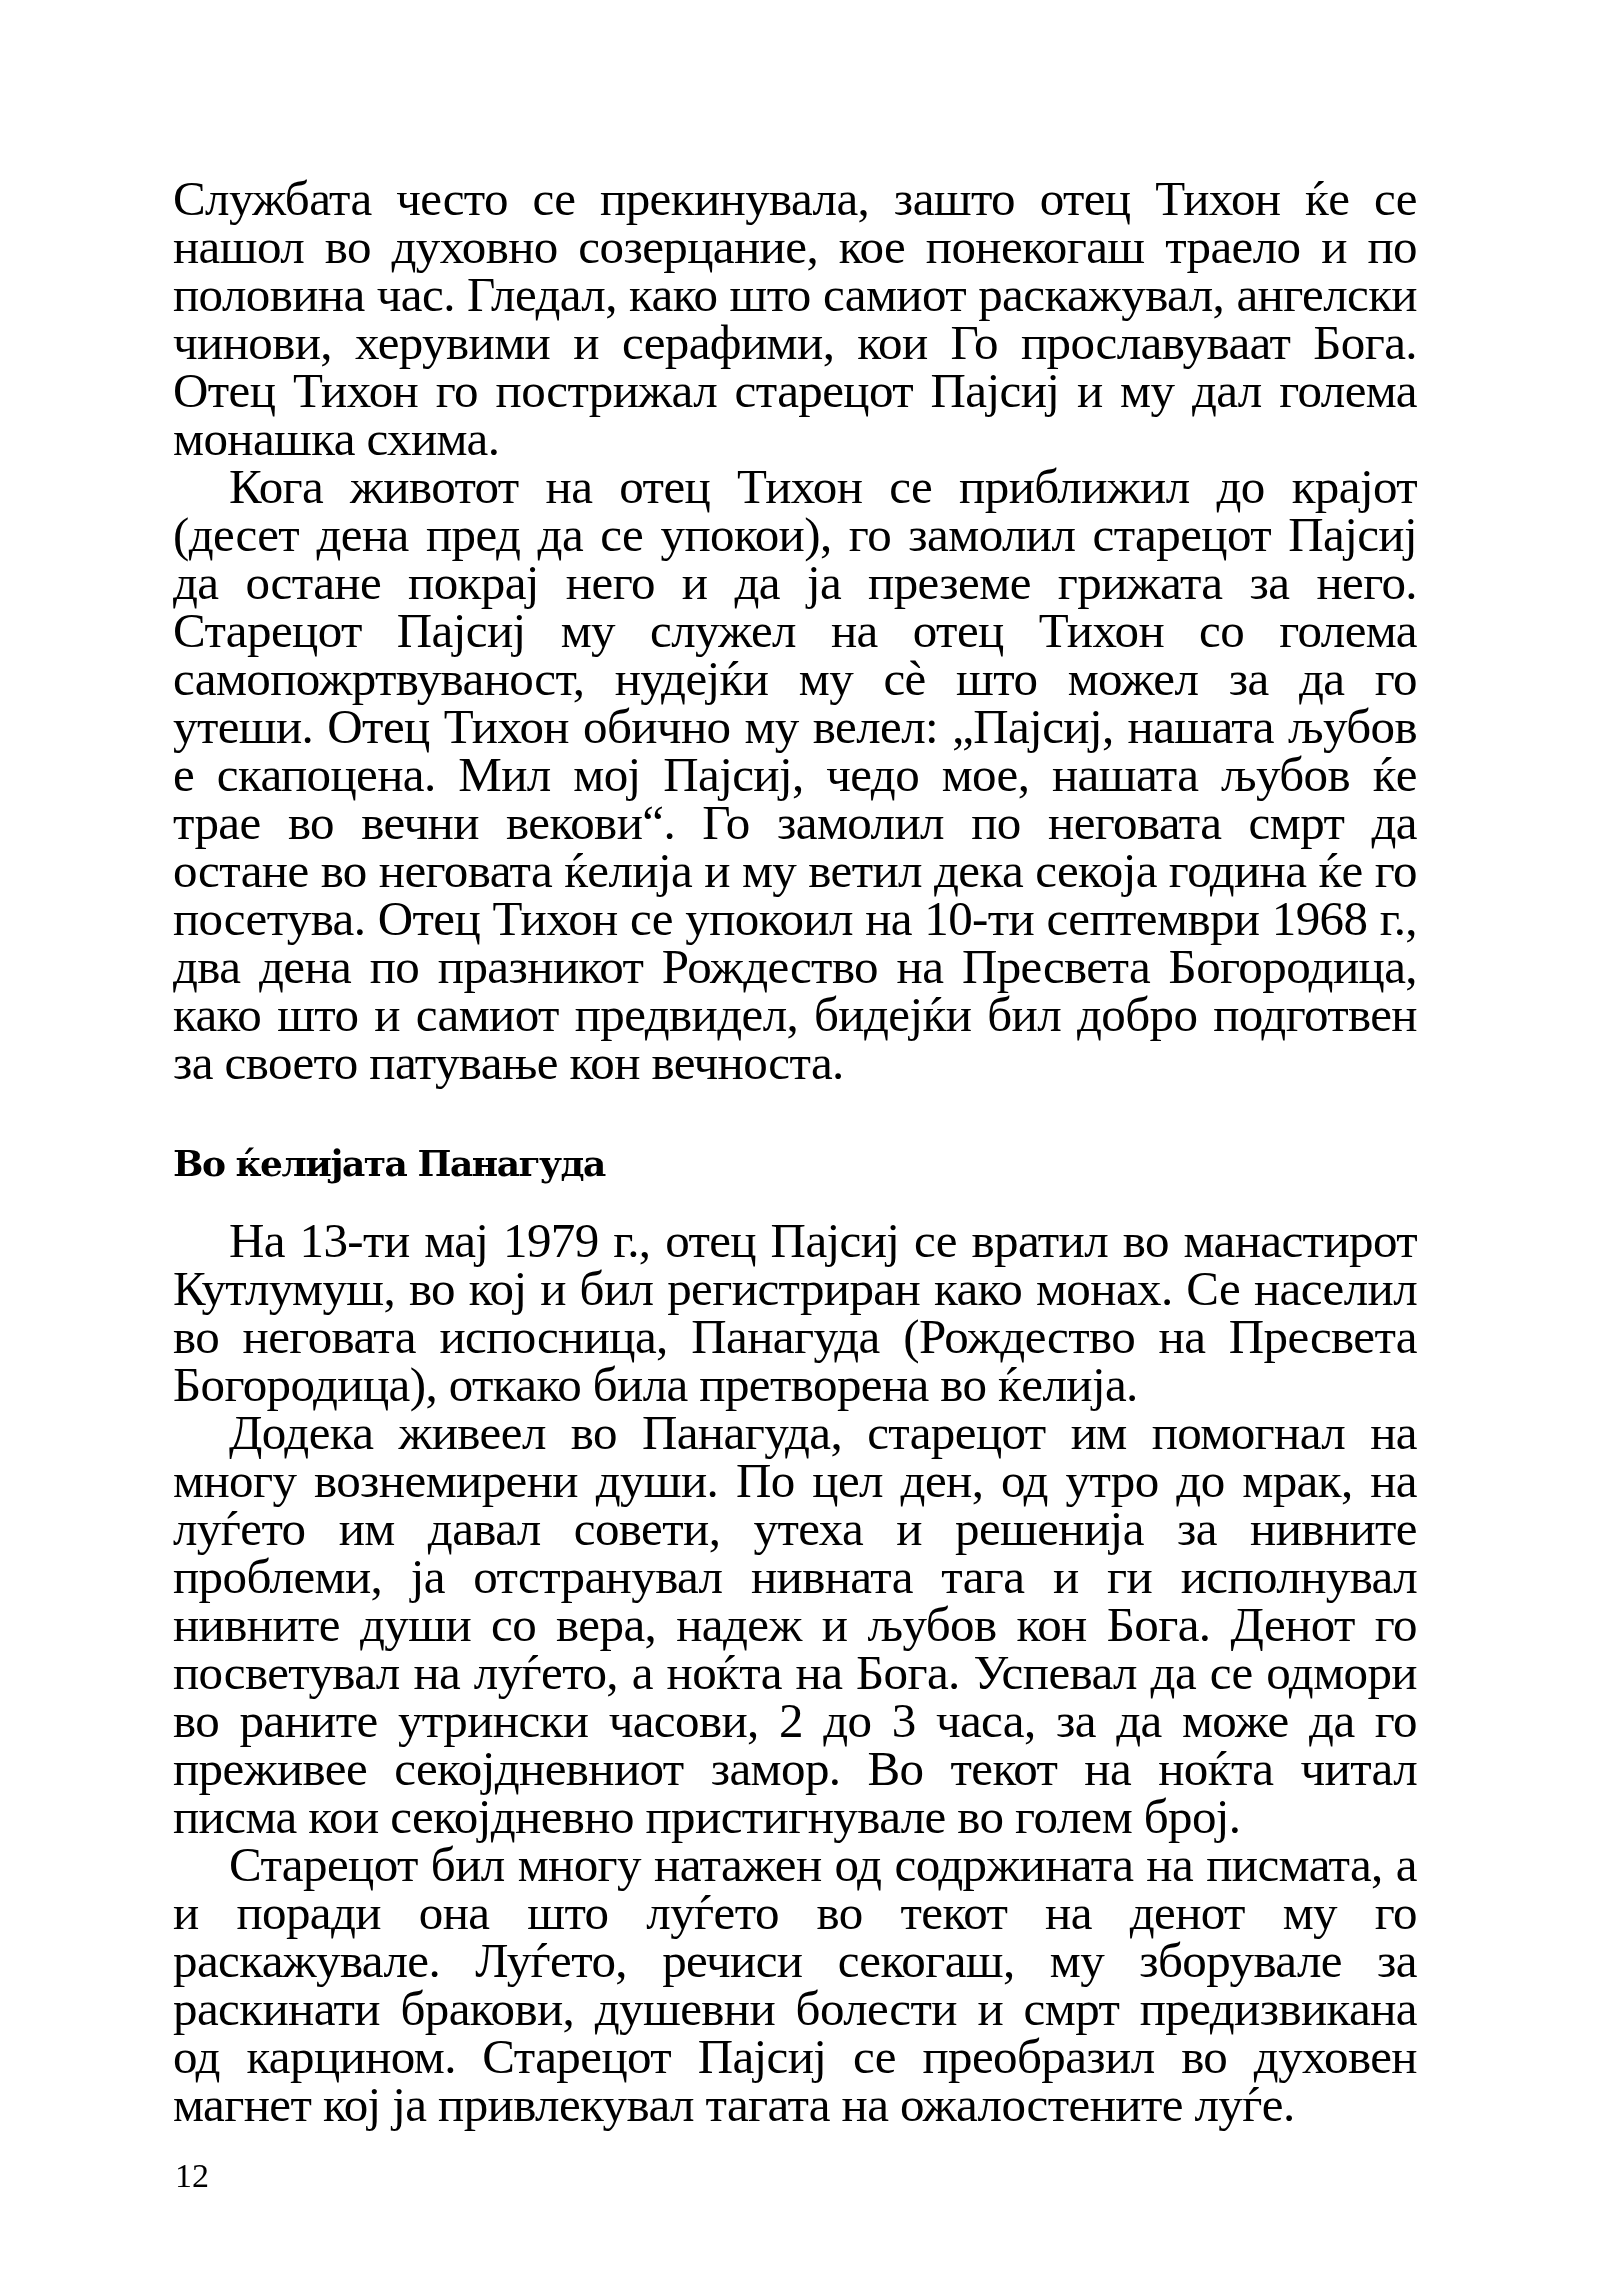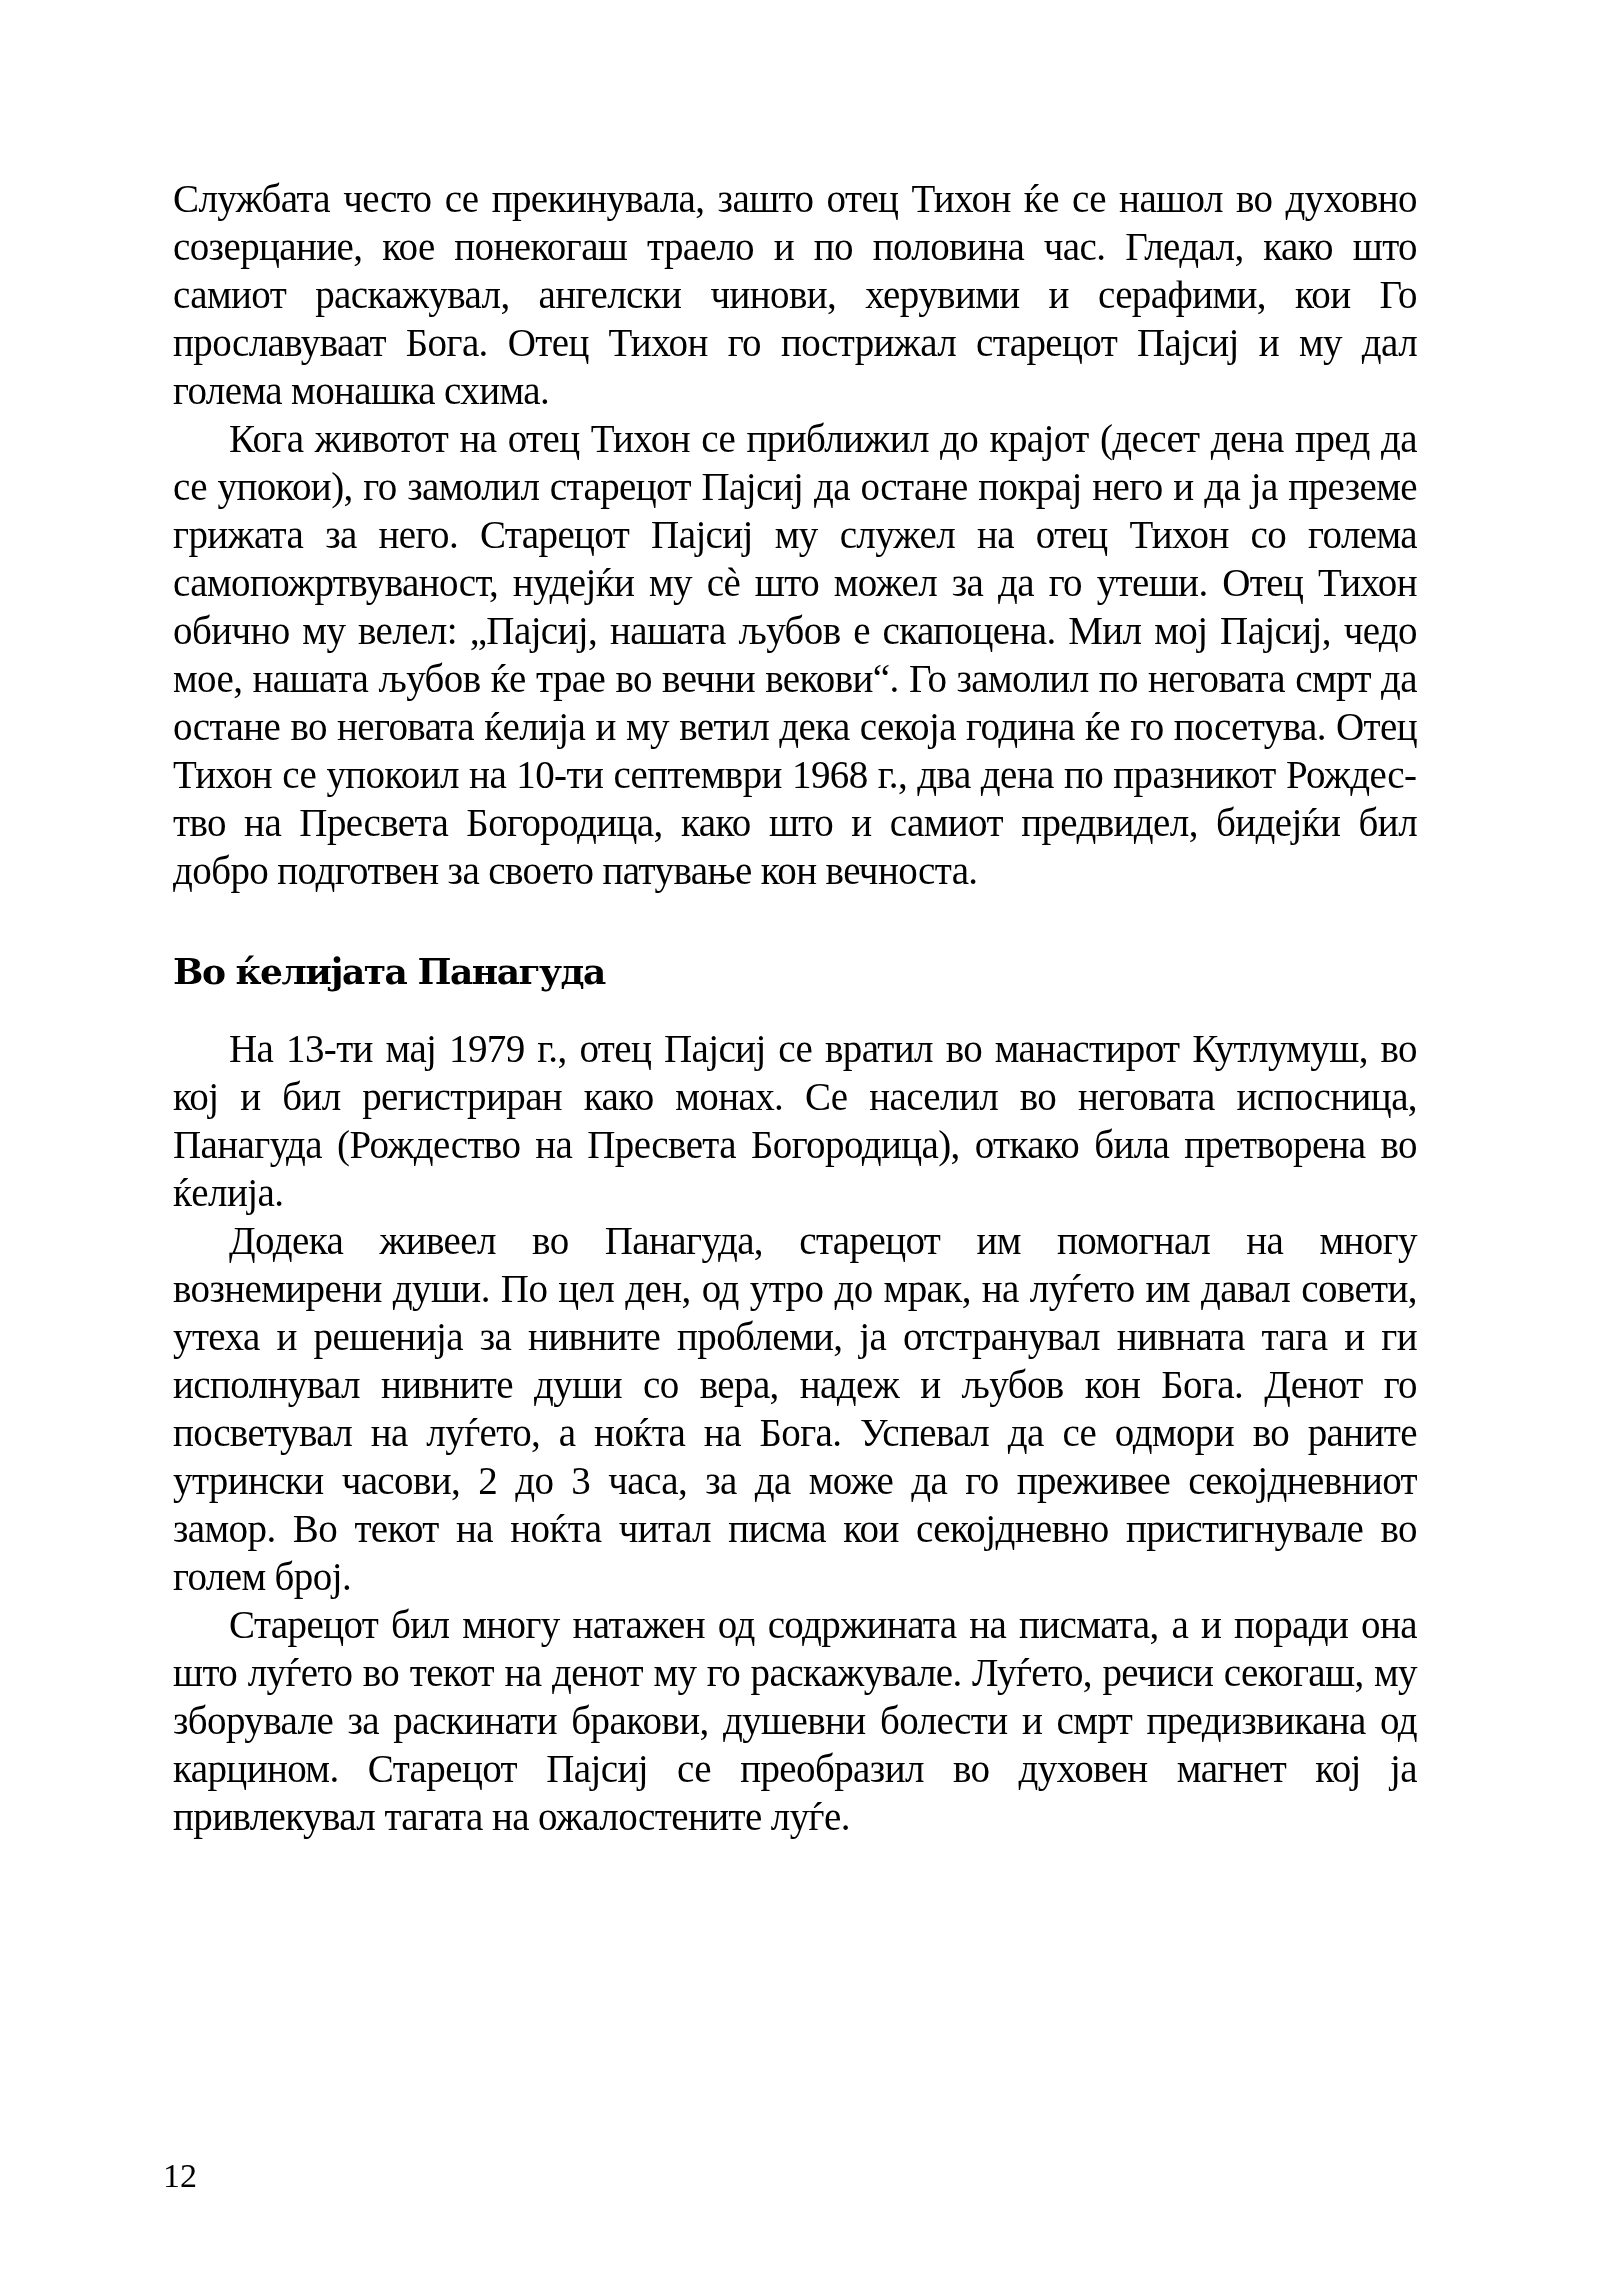--- a/index.html
+++ b/index.html
@@ -15,21 +15,21 @@
       color: #000000;
     }
     .page {
       position: absolute;
       left: 173px;
       top: 175px;
       width: 1244px;
     }
     .para {
       font-family: "Liberation Serif", serif;
-      font-size: 39px;
+      font-size: 49px;
       line-height: 48px;
       text-align: justify;
       text-indent: 56px;
       margin: 0;
       letter-spacing: -0.6px;
       word-spacing: 0px;
       hyphens: manual;
     }
     .para.first {
       text-indent: 0;
@@ -37,21 +37,21 @@
     .heading {
       font-family: "DejaVu Serif", serif;
       font-weight: bold;
       font-size: 36px;
       line-height: 45px;
       margin: 54px 0 31px 0;
       letter-spacing: -1.5px;
     }
     .page-number {
       position: absolute;
-      left: 163px;
+      left: 175px;
       top: 2156px;
       font-family: "Liberation Serif", serif;
       font-size: 34px;
       line-height: 39px;
     }
   </style>
 </head>
 <body>
 
 <div class="page">

